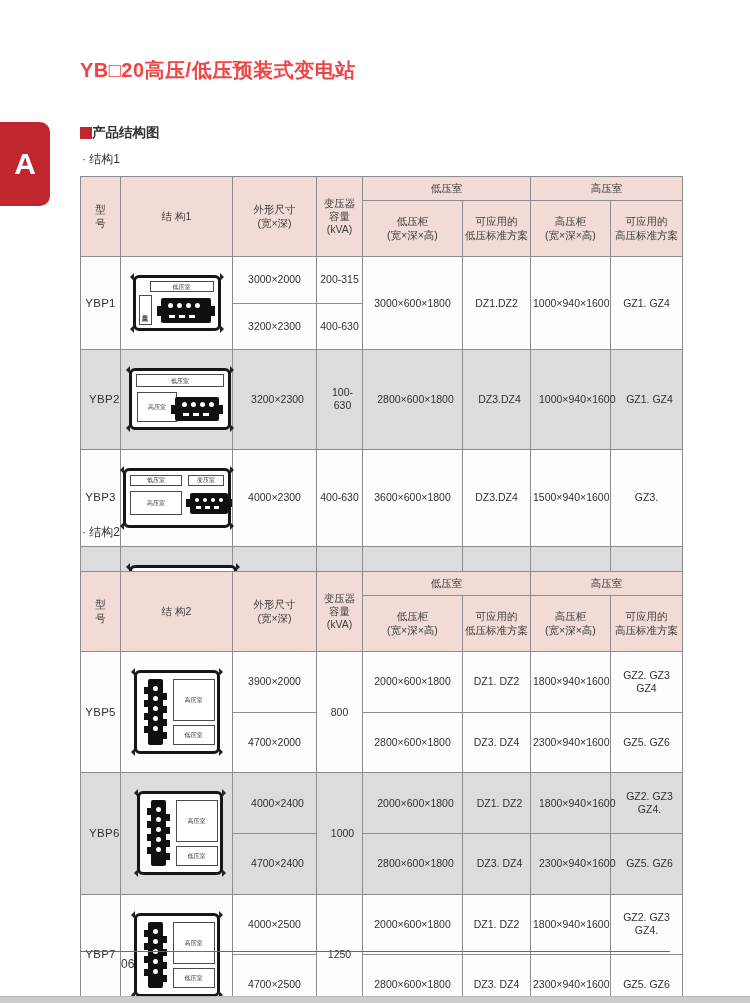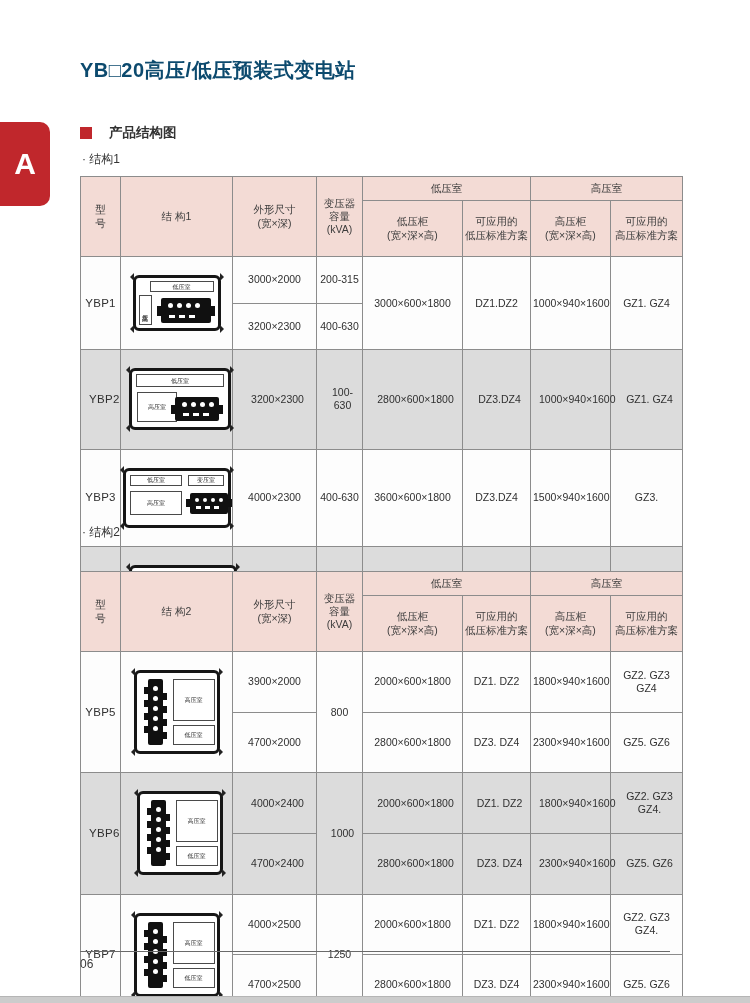--- a/index.html
+++ b/index.html
@@ -12,23 +12,23 @@
   }
   .page-edge-bottom { position:absolute; left:0; right:0; bottom:0; height:7px; background:#cccccc; border-top:1px solid #b5b5b5; }
 
   .tab-a {
     position:absolute; left:0; top:122px; width:50px; height:84px;
     background:#c0272c; border-radius:0 10px 10px 0;
     color:#fff; font-size:30px; font-weight:bold;
     display:flex; align-items:center; justify-content:center;
   }
 
-  .doc-title { position:absolute; left:80px; top:57px; font-size:20px; font-weight:bold; color:#0c4a6e; letter-spacing:0.5px; }
-
-  .section-head { position:absolute; left:80px; top:124px; display:flex; align-items:center; gap:17px;justify-content:center; }
+  .doc-title { position:absolute; left:80px; top:57px; font-size:20px; font-weight:bold; color:#ef4444; letter-spacing:0.5px; }
+
+  .section-head { position:absolute; left:80px; top:124px; display:flex; align-items:center; gap:0;justify-content:center; }
   .red-square { width:12px; height:12px; background:#c0272c; display:inline-block; }
   .section-label { font-size:13.5px; font-weight:bold; color:#333; }
 
   .table-caption { position:absolute; left:82px; font-size:12px; color:#333; }
   .cap1 { top:151px; }
   .cap2 { top:524px; }
 
   table { position:absolute; left:80px; width:602px; border-collapse:collapse; table-layout:fixed; }
   .t1 { top:176px; }
   .t2 { top:571px; }
@@ -95,21 +95,21 @@
   .dC .xf { left:64px; top:22px; width:38px; height:21px; }
   .dC .xf .dots { left:5px; box-shadow:8px 0 0 #fff, 16px 0 0 #fff, 24px 0 0 #fff; width:4px; height:4px; }
   .dC .xf .dashes { left:6px; box-shadow:9px 0 0 #fff, 18px 0 0 #fff; width:5px; }
 
   .dD { width:86px; height:84px; }
   .dD .xfv { left:11px; top:6px; bottom:6px; width:15px; }
   .dD .hv  { left:36px; top:6px; width:42px; height:42px; }
   .dD .lv  { left:36px; bottom:6px; width:42px; height:20px; }
 
   .footer-line { position:absolute; left:80px; top:951px; width:590px; border-top:1.5px solid #6a6a6a; }
-  .page-num { position:absolute; left:80px; top:957px; font-size:12px; color:#3a3a3a; }
+  .page-num { position:absolute; left:80px; top:957px; font-size:12px; color:#3a3a3a;padding-left:41px; }
 </style>
 </head>
 <body>
 
 <div class="tab-a">A</div>
 
 <h1 class="doc-title">YB□20高压/低压预装式变电站</h1>
 
 <div class="section-head">
   <span class="red-square"></span>

